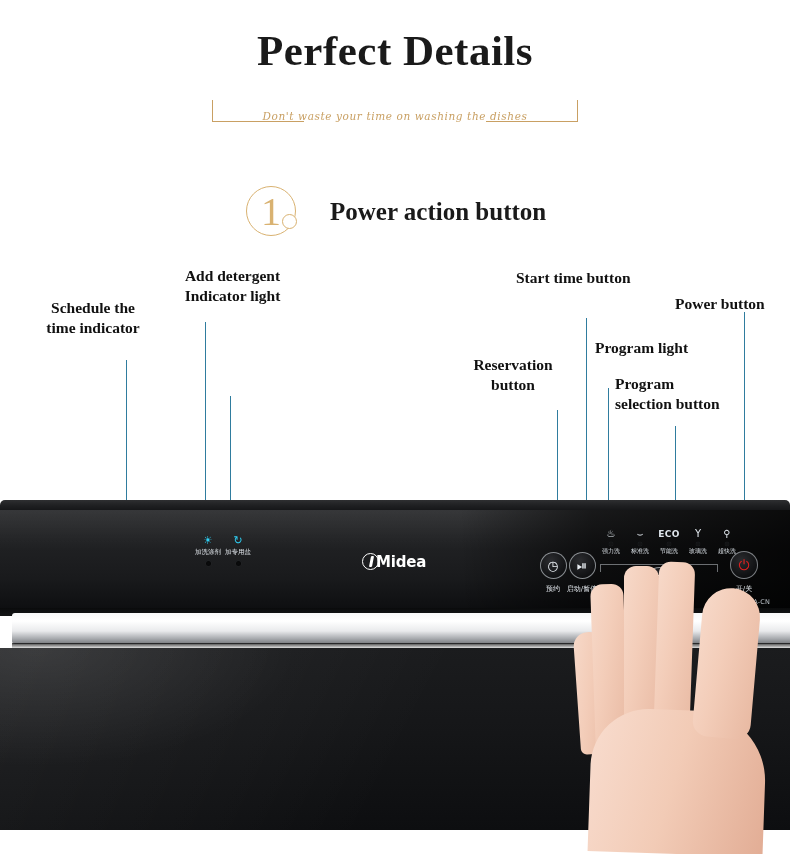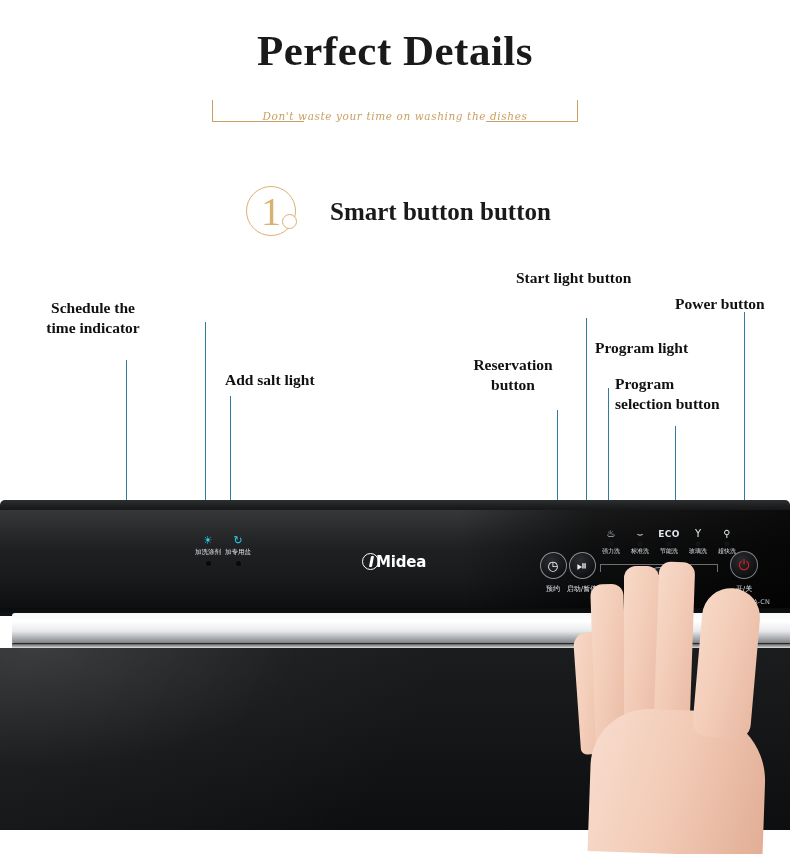--- a/index.html
+++ b/index.html
@@ -387,29 +387,30 @@
     <div class="sub-bracket right"></div>
     <div class="subtitle-text">Don't waste your time on washing the dishes</div>
   </div>
 
   <div class="section-head">
     <div class="num-badge">
       <div class="num-ring"></div>
       <div class="num-text">1</div>
       <div class="num-dot"></div>
     </div>
-    <div class="section-title">Smart button button</div>
+    <div class="section-title">Power action button</div>
   </div>
 
   <div class="callout center" style="left:8px; top:298px; width:170px;">Schedule the
 time indicator</div>
-  <div class="callout left" style="left:225px; top:370px; width:170px;">Add salt light</div>
+  <div class="callout center" style="left:155px; top:266px; width:155px;">Add detergent
+Indicator light</div>
   <div class="callout center" style="left:448px; top:355px; width:130px;">Reservation
 button</div>
-  <div class="callout left" style="left:516px; top:268px; width:200px;">Start light button</div>
+  <div class="callout left" style="left:516px; top:268px; width:200px;">Start time button</div>
   <div class="callout left" style="left:595px; top:338px; width:160px;">Program light</div>
   <div class="callout left" style="left:615px; top:374px; width:170px;">Program
 selection button</div>
   <div class="callout left" style="left:675px; top:294px; width:120px;">Power button</div>
 
   <div class="leader" style="left:126px; top:360px; height:160px;"></div>
   <div class="leader" style="left:205px; top:322px; height:198px;"></div>
   <div class="leader" style="left:230px; top:396px; height:124px;"></div>
   <div class="leader" style="left:557px; top:410px; height:130px;"></div>
   <div class="leader" style="left:586px; top:318px; height:222px;"></div>

